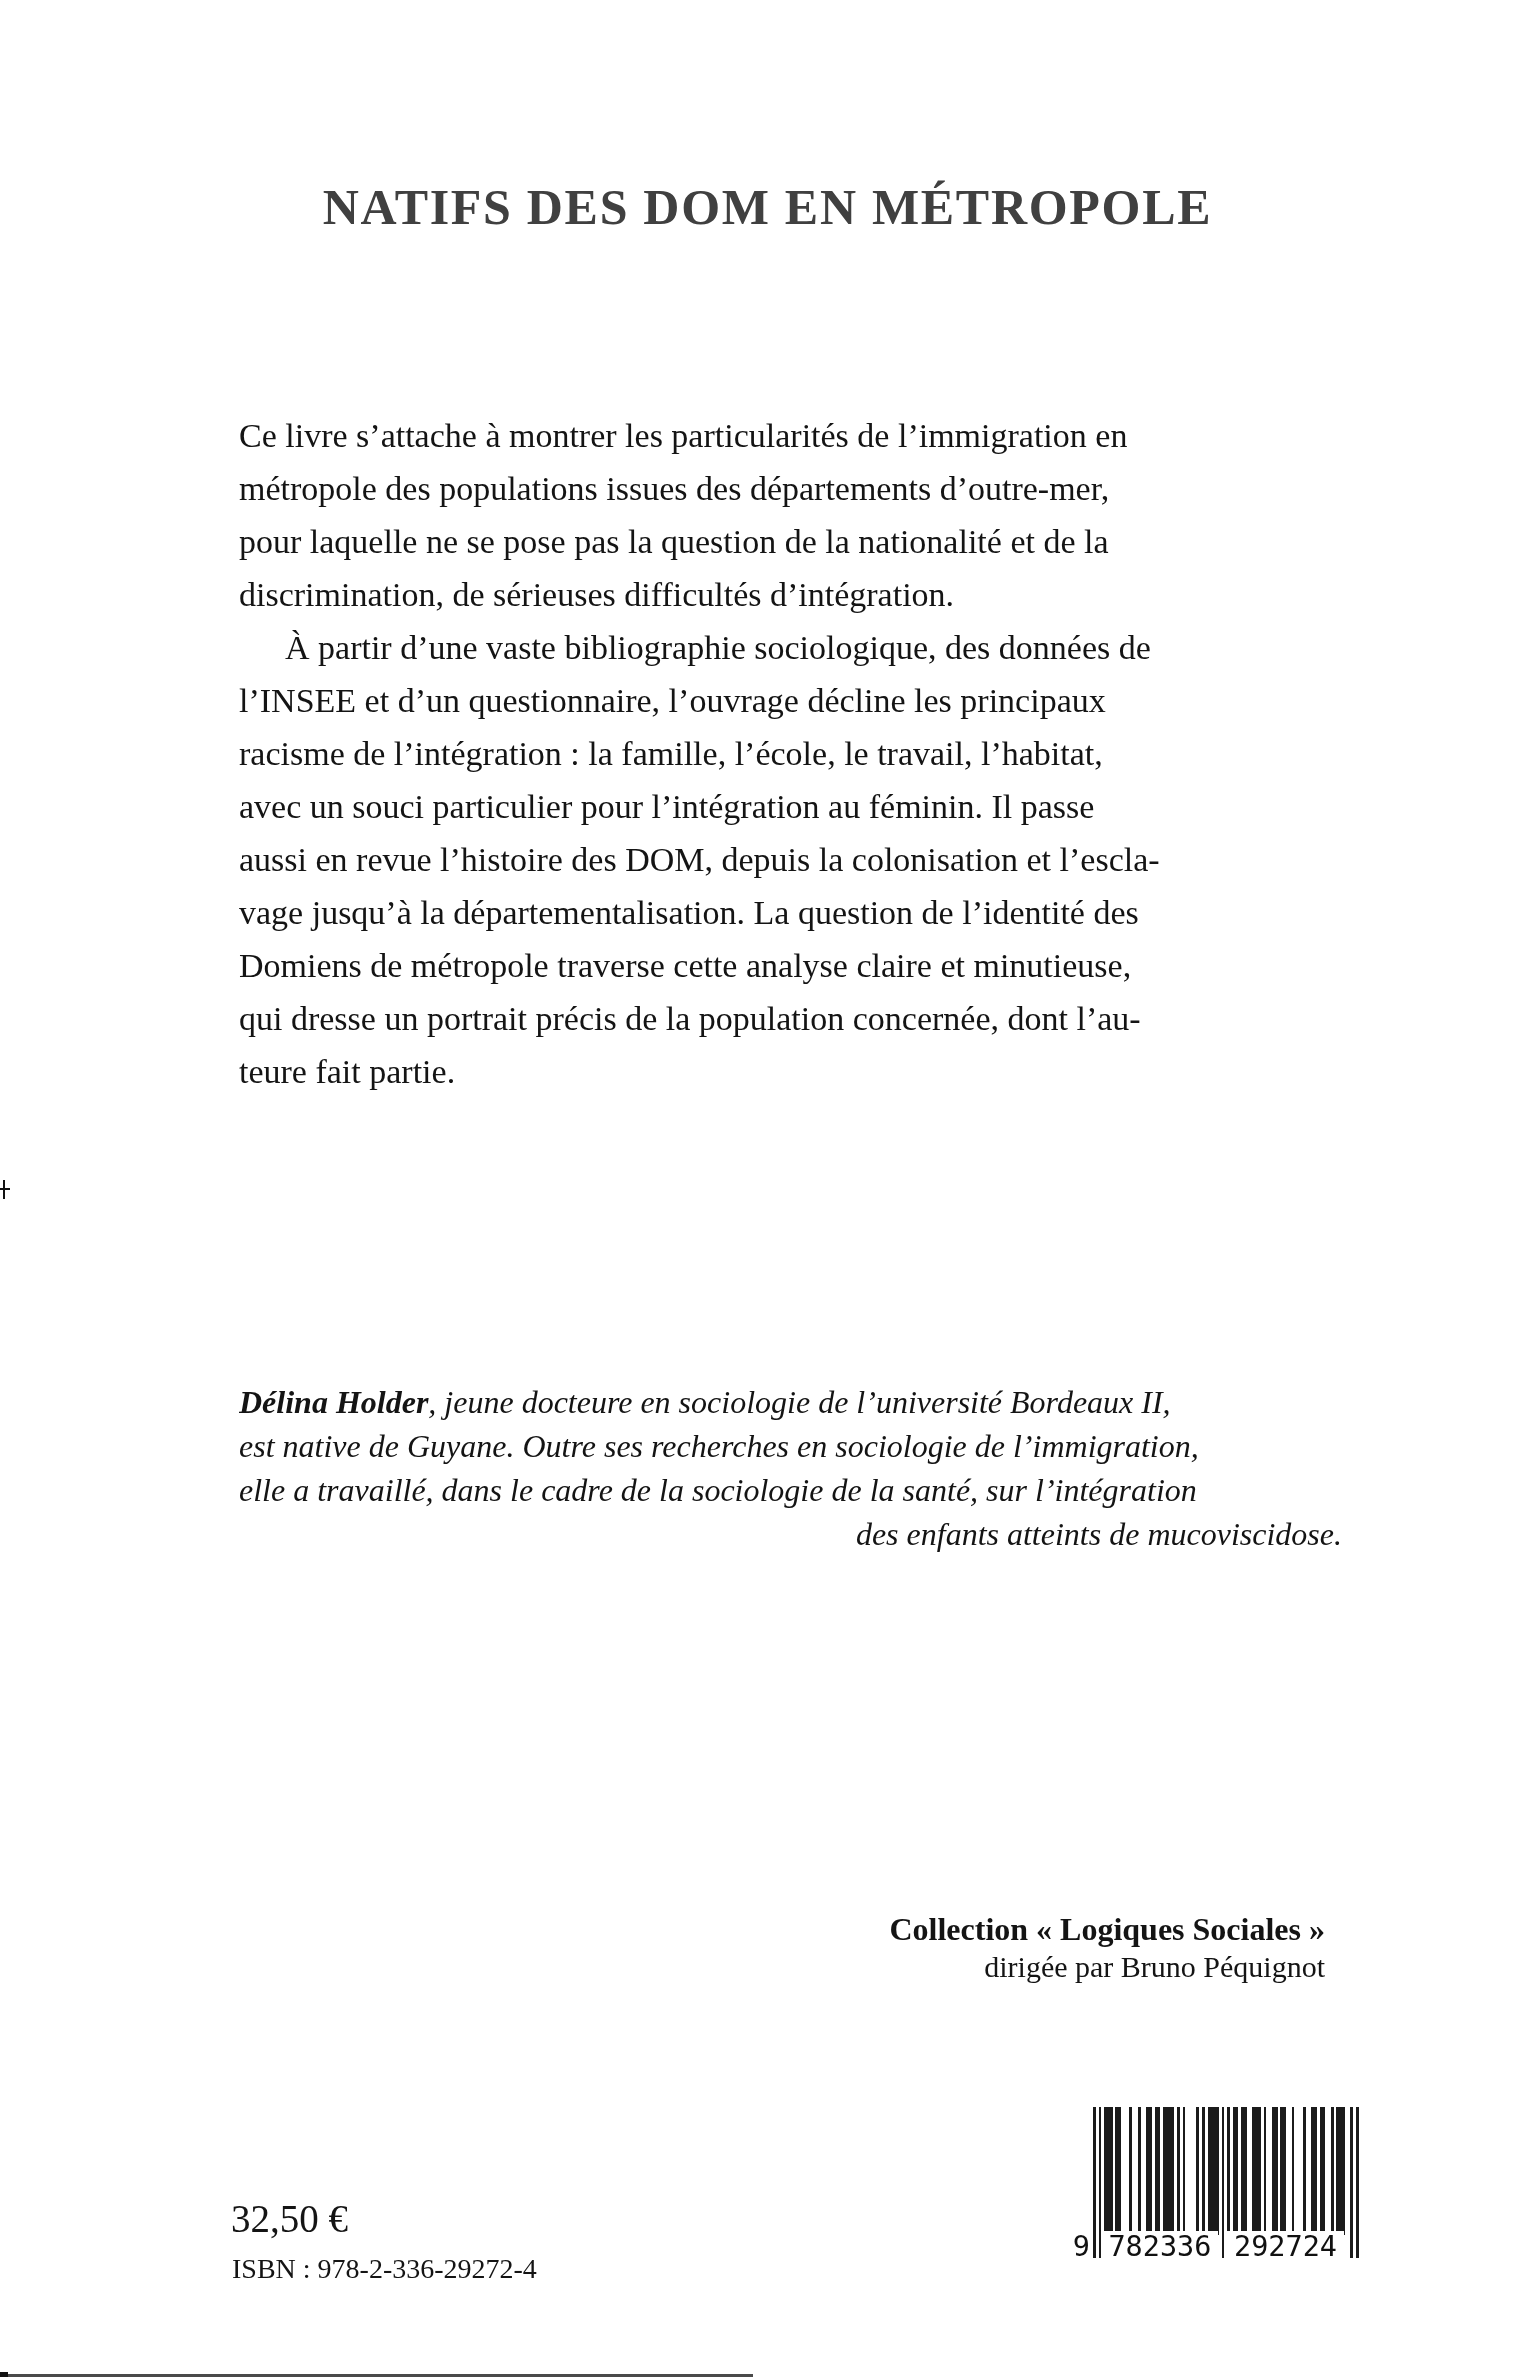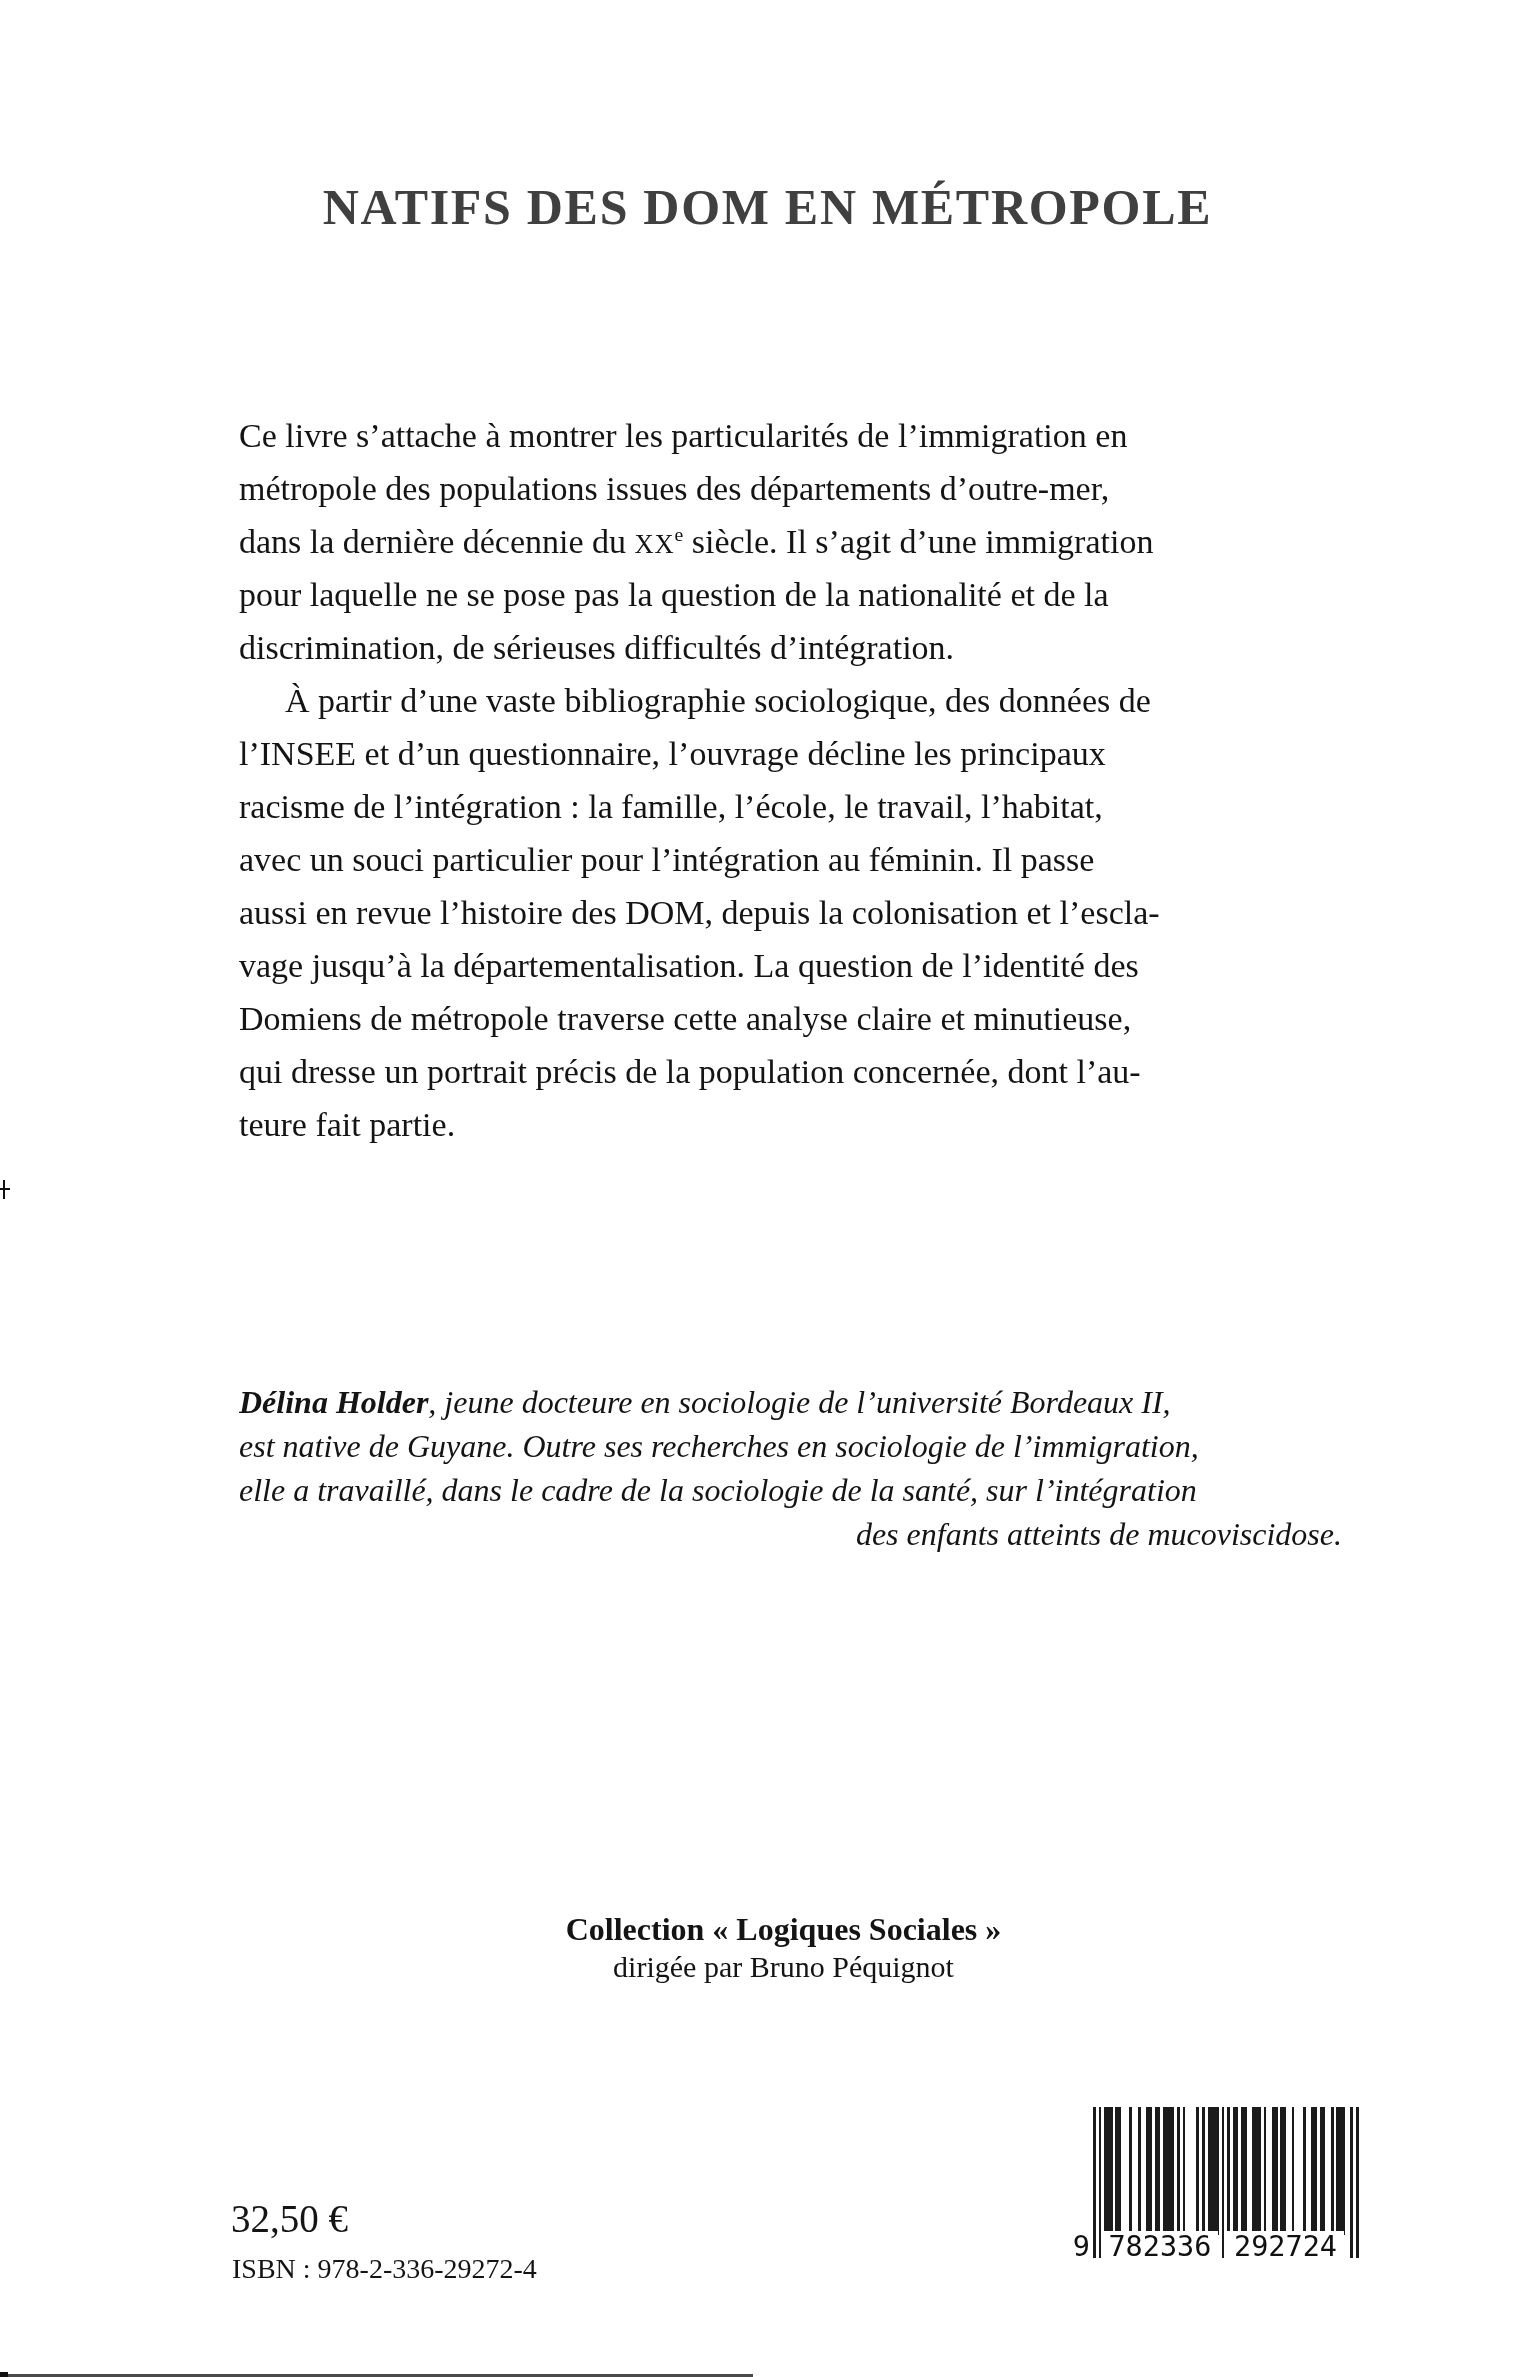--- a/index.html
+++ b/index.html
@@ -36,21 +36,21 @@
   #bio{
     position:absolute;left:239px;top:1380px;width:1103px;
     font-size:32px;line-height:44px;font-style:italic;
   }
   .bline{text-align:justify;height:44px;overflow:hidden;white-space:nowrap;}
   .bline::after{content:"";display:inline-block;width:100%;height:0;}
   .blast{height:44px;overflow:hidden;text-align:right;}
   .bioname{font-weight:bold;}
   
   #collection{
-    position:absolute;left:232px;top:1911px;width:1103px;text-align:center;
+    position:absolute;left:222px;top:1911px;width:1103px;text-align:right;
   }
   #collection .c1{font-size:32px;font-weight:bold;line-height:37px;}
   #collection .c2{font-size:30px;line-height:37px;}
   
   #price{
     position:absolute;left:231px;top:2198px;
     font-size:39px;line-height:42px;
   }
   #isbn{
     position:absolute;left:232px;top:2250px;
@@ -84,21 +84,20 @@
 </head>
 <body>
 
 <div id="page">
 
   <div id="title">NATIFS DES DOM EN MÉTROPOLE</div>
 
   <div id="synopsis">
     <div class="jline">Ce livre s’attache à montrer les particularités de l’immigration en</div>
     <div class="jline">métropole des populations issues des départements d’outre-mer,</div>
-    <div class="jline"><span>dans la dernière décennie du </span><span class="scaps">XX</span><span class="supe">e</span><span> siècle. Il s’agit d’une immigration</span></div>
     <div class="jline">pour laquelle ne se pose pas la question de la nationalité et de la</div>
     <div class="lastline">discrimination, de sérieuses difficultés d’intégration.</div>
     <div class="jline indent">À partir d’une vaste bibliographie sociologique, des données de</div>
     <div class="jline">l’INSEE et d’un questionnaire, l’ouvrage décline les principaux</div>
     <div class="jline">racisme de l’intégration : la famille, l’école, le travail, l’habitat,</div>
     <div class="jline">avec un souci particulier pour l’intégration au féminin. Il passe</div>
     <div class="jline">aussi en revue l’histoire des DOM, depuis la colonisation et l’escla-</div>
     <div class="jline">vage jusqu’à la départementalisation. La question de l’identité des</div>
     <div class="jline">Domiens de métropole traverse cette analyse claire et minutieuse,</div>
     <div class="jline">qui dresse un portrait précis de la population concernée, dont l’au-</div>

